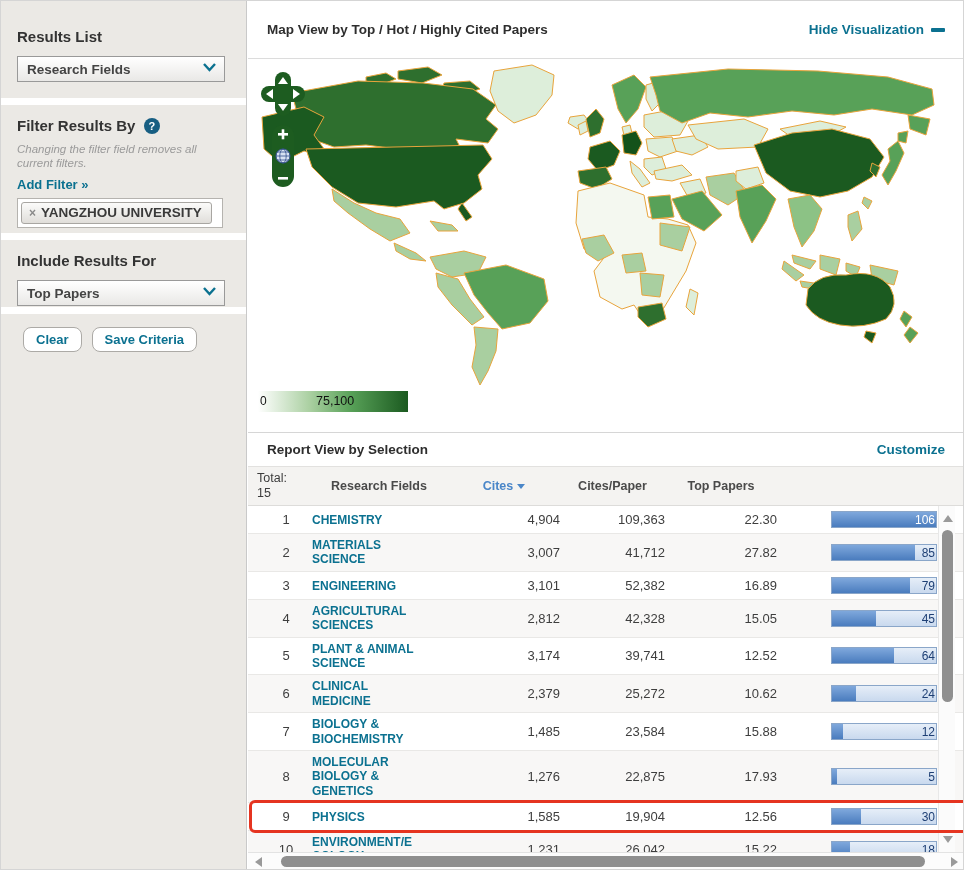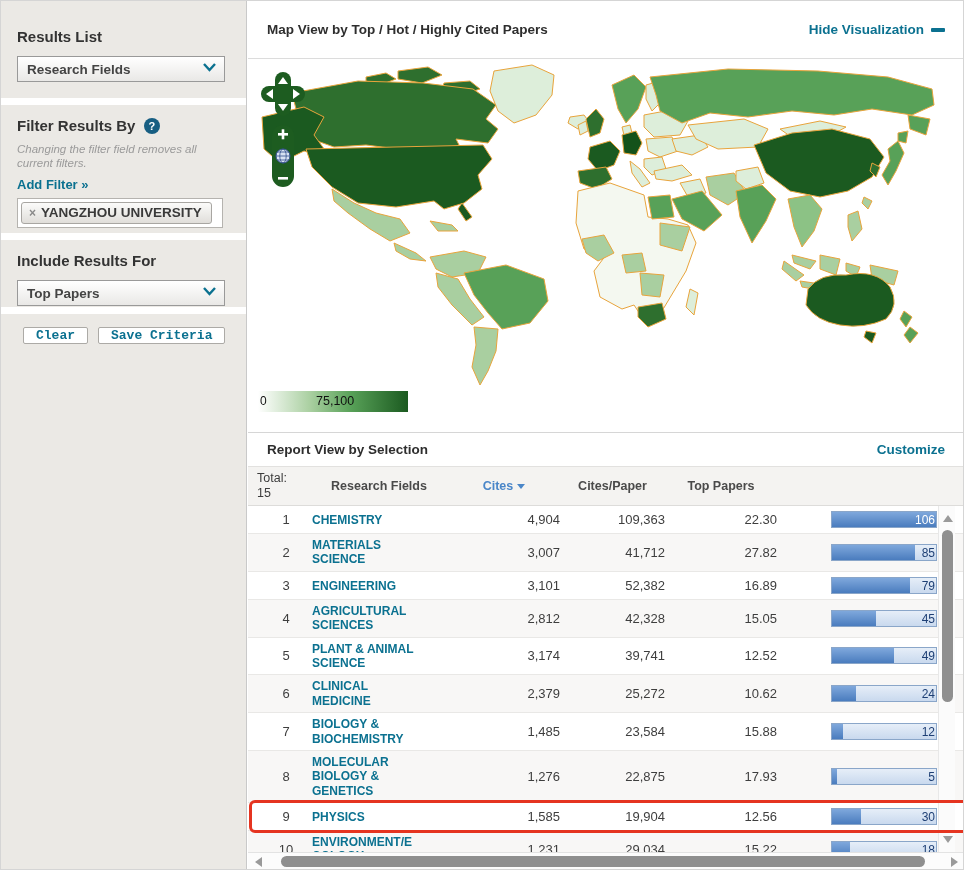--- a/index.html
+++ b/index.html
@@ -30,22 +30,22 @@
     color:#9a9a9a; line-height:1.25; width:200px; }
   .add-filter { display:inline-block; margin-top:6px; font-size:13px; font-weight:bold;
     color:var(--teal); text-decoration:none; cursor:pointer; }
   .filter-box { margin-top:5px; width:206px; background:#fff; border:1px solid #b5b3af;
     padding:3px; }
   .filter-tag { display:inline-block; background:linear-gradient(#fbfbfa,#e0deda);
     border:1px solid #a8a6a2; border-radius:3px; padding:2px 9px 3px 7px;
     font-size:13.5px; font-weight:bold; color:#3a3a3a; cursor:pointer; }
   .tag-x { color:#8a8a8a; font-weight:bold; margin-right:5px; font-size:12px; }
   .btn-row { display:flex; gap:10px; margin-left:6px; }
-  .btn { background:#fff; border:1px solid #acaaa6; border-radius:2px; height:17px;
-    padding:0 12px; font-family:Liberation Mono, monospace; font-size:13px; font-weight:bold;
+  .btn { background:#fff; border:1px solid #acaaa6; border-radius:8px; height:25px;
+    padding:0 12px; font-family:Liberation Sans, sans-serif; font-size:13px; font-weight:bold;
     color:var(--teal); cursor:pointer; }
   
   .main { position:absolute; left:247px; top:0; width:717px; height:870px; background:#fff; }
   .map-header { height:58px; border-bottom:1px solid #dcdcdc; display:flex;
     align-items:center; padding:0 20px 0 19px; }
   .map-title { font-size:13.5px; font-weight:bold; color:#2e2e2e; flex:1; }
   .hide-link { font-size:13.5px; font-weight:bold; color:var(--teal);
     text-decoration:none; cursor:pointer; display:flex; align-items:center; gap:7px; }
   .minus-icon { width:14px; height:4px; background:var(--teal); border-radius:1px; display:inline-block; }
   .map-region { position:relative; height:374px; border-bottom:1px solid #d6d6d6; overflow:hidden; }
@@ -362,21 +362,21 @@
   </div>
       <div class="grid-row">
     <div class="cell cell-rank">5</div>
     <div class="cell cell-field"><a>PLANT &amp; ANIMAL SCIENCE</a></div>
     <div class="cell cell-num">3,174</div>
     <div class="cell cell-num">39,741</div>
     <div class="cell cell-num">12.52</div>
     <div class="cell cell-bar">
       <div class="bar-track">
         <div class="bar-fill" style="width: 60%;"></div>
-        <span class="bar-val">49</span>
+        <span class="bar-val">64</span>
       </div>
     </div>
   </div>
       <div class="grid-row alt">
     <div class="cell cell-rank">6</div>
     <div class="cell cell-field"><a>CLINICAL MEDICINE</a></div>
     <div class="cell cell-num">2,379</div>
     <div class="cell cell-num">25,272</div>
     <div class="cell cell-num">10.62</div>
     <div class="cell cell-bar">
@@ -422,21 +422,21 @@
       <div class="bar-track">
         <div class="bar-fill" style="width: 28%;"></div>
         <span class="bar-val">30</span>
       </div>
     </div>
   </div>
       <div class="grid-row alt">
     <div class="cell cell-rank">10</div>
     <div class="cell cell-field"><a>ENVIRONMENT/ECOLOGY</a></div>
     <div class="cell cell-num">1,231</div>
-    <div class="cell cell-num">29,034</div>
+    <div class="cell cell-num">26,042</div>
     <div class="cell cell-num">15.22</div>
     <div class="cell cell-bar">
       <div class="bar-track">
         <div class="bar-fill" style="width: 17%;"></div>
         <span class="bar-val">18</span>
       </div>
     </div>
   </div>
     </div>
 

